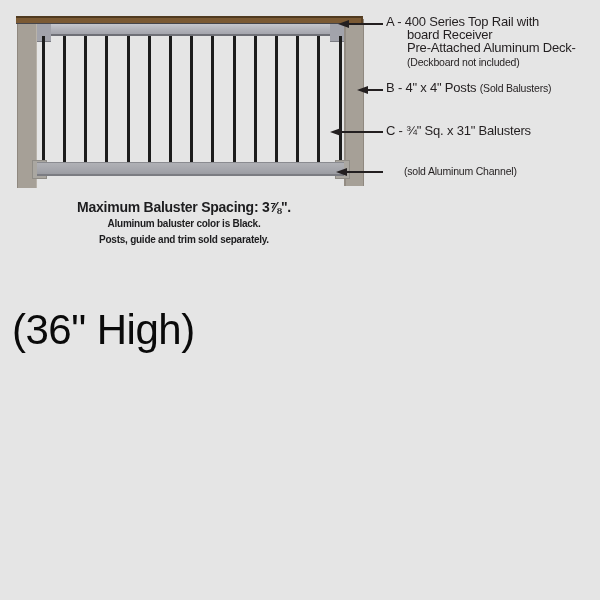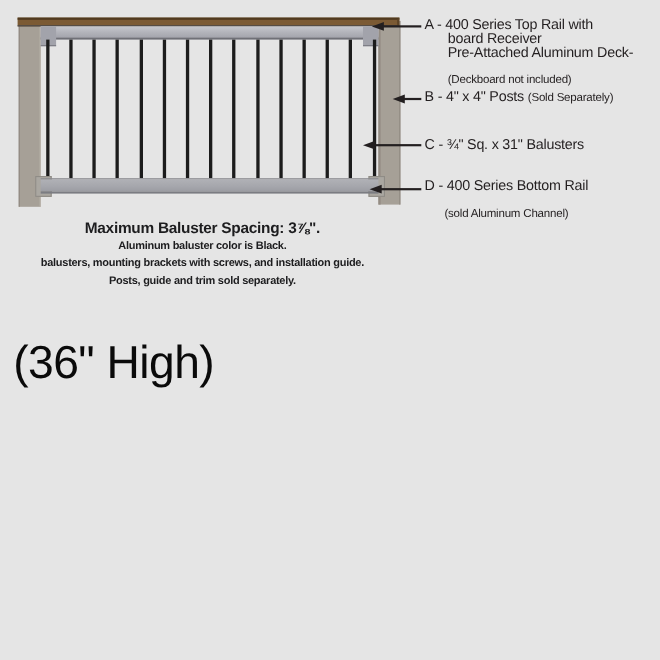--- a/index.html
+++ b/index.html
@@ -70,21 +70,21 @@
     border-right: 11px solid var(--line-black, #231f20);
   }
 
   
   .label-block {
     position: absolute; left: 386px; width: 212px;
     font-size: 13px; line-height: 12.8px; letter-spacing: -0.2px;
     color: var(--text-black, #231f20); font-weight: 400;
   }
   .label-block .indent { padding-left: 21px; }
-  .label-block .note { font-size: 10.5px; margin-top: 12px; }
+  .label-block .note { font-size: 10.5px; margin-top: 2px; }
   .label-block .note-inline { font-size: 10.5px; }
   .nowrap { white-space: nowrap; }
 
   
   .notes {
     position: absolute; left: 3px; top: 199px; width: 362px;
     text-align: center; font-weight: 700; color: #1d1d1f;
     letter-spacing: -0.25px;
   }
   .notes .big { font-size: 14px; line-height: 17px; }
@@ -146,36 +146,34 @@
 
   <div class="label-block" style="top:16px;">
     <div>A - 400 Series Top Rail with</div>
     <div class="indent">board Receiver</div>
     <div class="indent">Pre-Attached Aluminum Deck-</div>
     <div class="indent note">(Deckboard not included)</div>
   </div>
 
   <div class="label-block nowrap" style="top:82px;">
     <span>B - 4" x 4" Posts</span>
-    <span class="note-inline">(Sold Separately)</span>
+    <span class="note-inline">(Sold Balusters)</span>
   </div>
 
   <div class="label-block nowrap" style="top:125px;">
     <span>C - ¾" Sq. x 31" Balusters</span>
   </div>
 
   <div class="label-block" style="top:163px;">
-    <div>D - 400 Series Bottom Rail</div>
     <div class="note" style="padding-left:18px;">(sold Aluminum Channel)</div>
   </div>
 
   <div class="notes">
     <div class="big">Maximum Baluster Spacing: 3⅞".</div>
     <div class="small">Aluminum baluster color is Black.</div>
-    <div class="small">balusters, mounting brackets with screws, and installation guide.</div>
     <div class="small">Posts, guide and trim sold separately.</div>
   </div>
 
   <div class="title">
     <div>(36" High)</div>
   </div>
 
 </div>
 
 </body></html>

